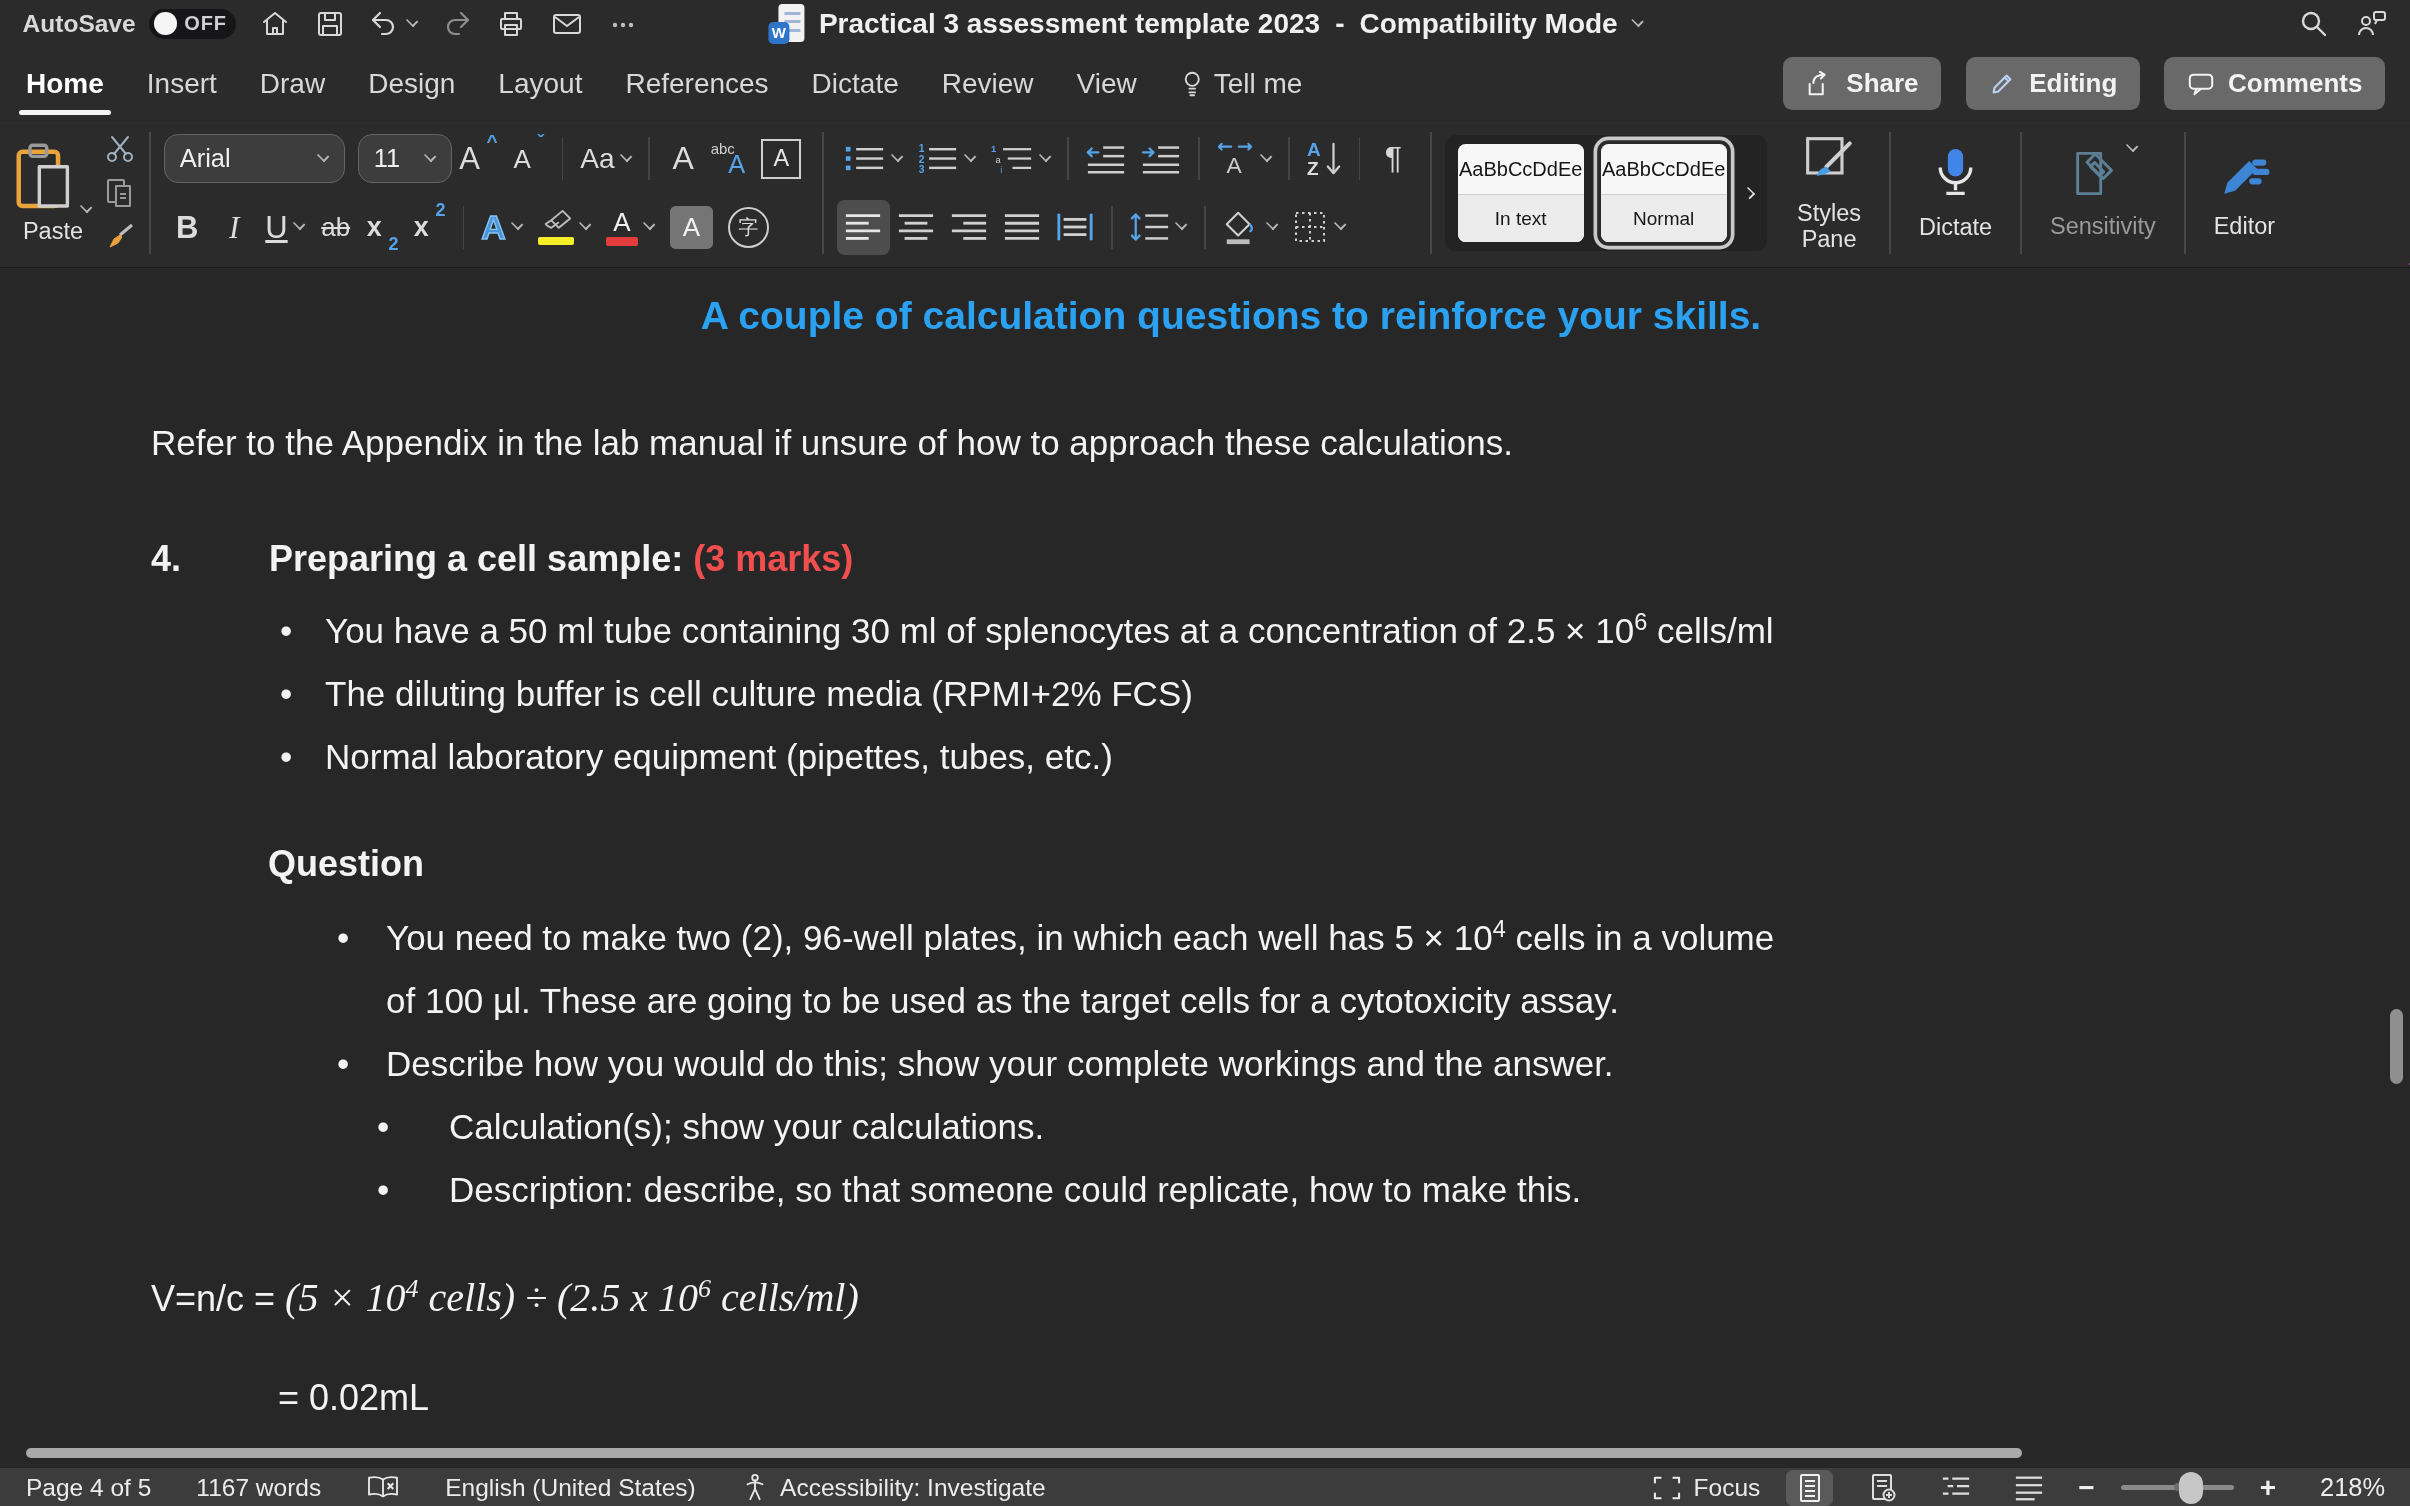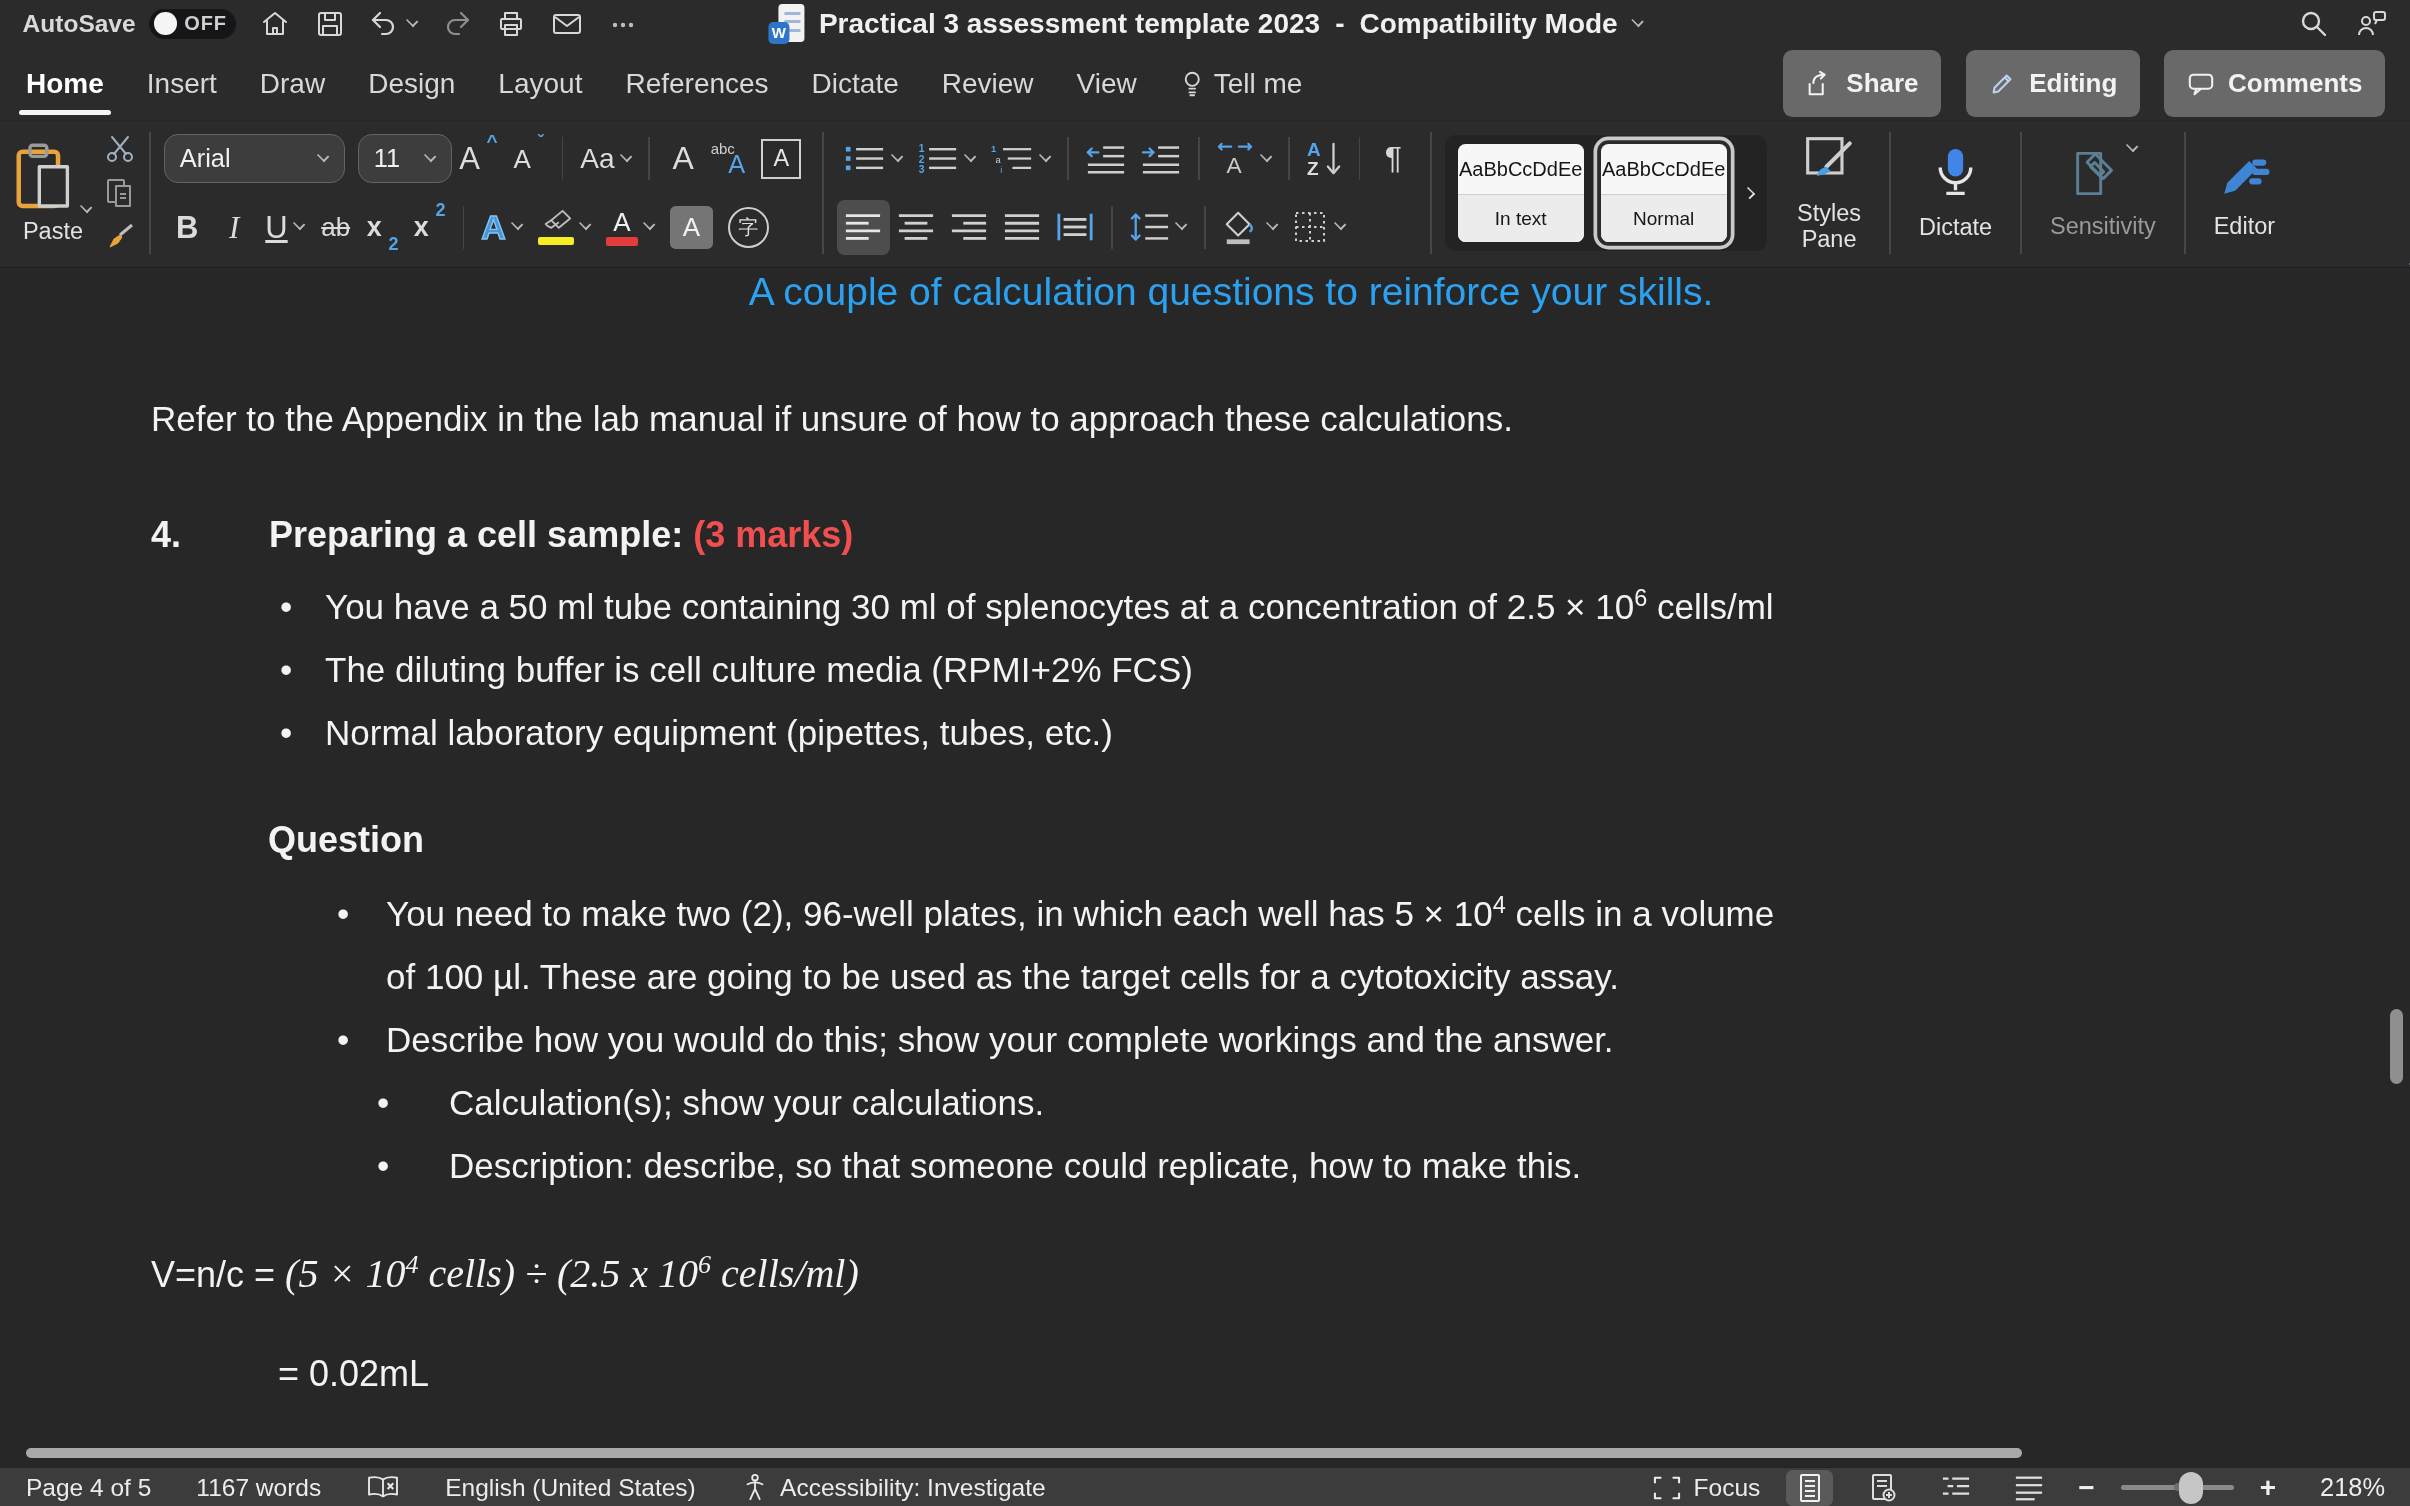--- a/index.html
+++ b/index.html
@@ -35,21 +35,21 @@
 
   
   .tabsrow { position:absolute; top:47px; left:0; right:0; height:73px; background:#2b2b2b;
     display:flex; align-items:center; padding:0 26px; }
   .tab { font-size:28px; color:#d8d8d8; margin-right:43px; position:relative; cursor:default; }
   .tab.active { font-weight:bold; color:#fff; }
   .tab.active::after { content:""; position:absolute; left:-7.5px; right:-7.5px; bottom:-15px; height:4.7px;
     background:#f5f5f5; border-radius:2.8px; }
   .tellme { display:flex; align-items:center; gap:9.4px; font-size:28px; color:#d8d8d8; }
   .top-actions { margin-left:auto; display:flex; align-items:center; gap:24.5px; }
-  .pill-btn { height:67px; background:#696969; border-radius:9.4px; display:flex; align-items:center;
+  .pill-btn { height:53px; background:#696969; border-radius:9.4px; display:flex; align-items:center;
     gap:13px; padding:0 22.6px; font-size:26px; font-weight:bold; color:#f2f2f2; }
 
   
   .ribbon { position:absolute; top:121px; left:0; right:0; height:147px; background:#2b2b2b;
     border-bottom:1.9px solid #1d1d1d; display:flex; align-items:stretch; padding:3.8px 15px 5.6px; }
   .grp-div { width:1.9px; background:#474747; margin:7.5px 13px; }
   .thin-div { width:1.9px; background:#454545; height:43px; align-self:center; margin:0 9.4px; }
 
   .paste-grp { display:flex; gap:13px; align-items:center; }
   .paste-btn { display:flex; flex-direction:column; align-items:center; justify-content:center; }
@@ -107,21 +107,21 @@
   .style-card.selected { box-shadow:0 0 0 3.8px #2b2b2b, 0 0 0 7.5px #c9c9c9; }
   .big-btn { display:flex; flex-direction:column; align-items:center; justify-content:center;
     padding:0 15px; gap:7.5px; }
   .big-btn .ribbon-label { white-space:pre-line; }
   .big-btn.disabled .ribbon-label { color:#9a9a9a; }
   .sens-top { display:flex; align-items:flex-start; gap:9.4px; }
 
   
   .doc { position:absolute; top:269px; left:0; right:0; height:1177px; background:#272727;
     font-size:35px; color:#f3f3f3; overflow:hidden; }
-  .doc-heading { margin-top:1px; padding-left:51px; text-align:center; font-weight:normal; font-size:39px;
+  .doc-heading { margin-top:25px; padding-left:51px; text-align:center; font-weight:bold; font-size:39px;
     color:var(--accent_blue,#2ba1f2); }
   .doc-intro { margin:85px 0 0 151px; }
   .q4line { margin:75px 0 0 151px; display:flex; font-weight:bold; font-size:36px; }
   .q4num { width:118px; }
   .marks { color:var(--marks_red,#f14f4f); white-space:pre; }
   .docline { display:flex; line-height:63px; }
   .marker { flex:0 0 45px; }
   .l1 { margin-left:280px; }
   .l2 { margin-left:337px; }
   .l2 .marker { flex:0 0 49px; }

